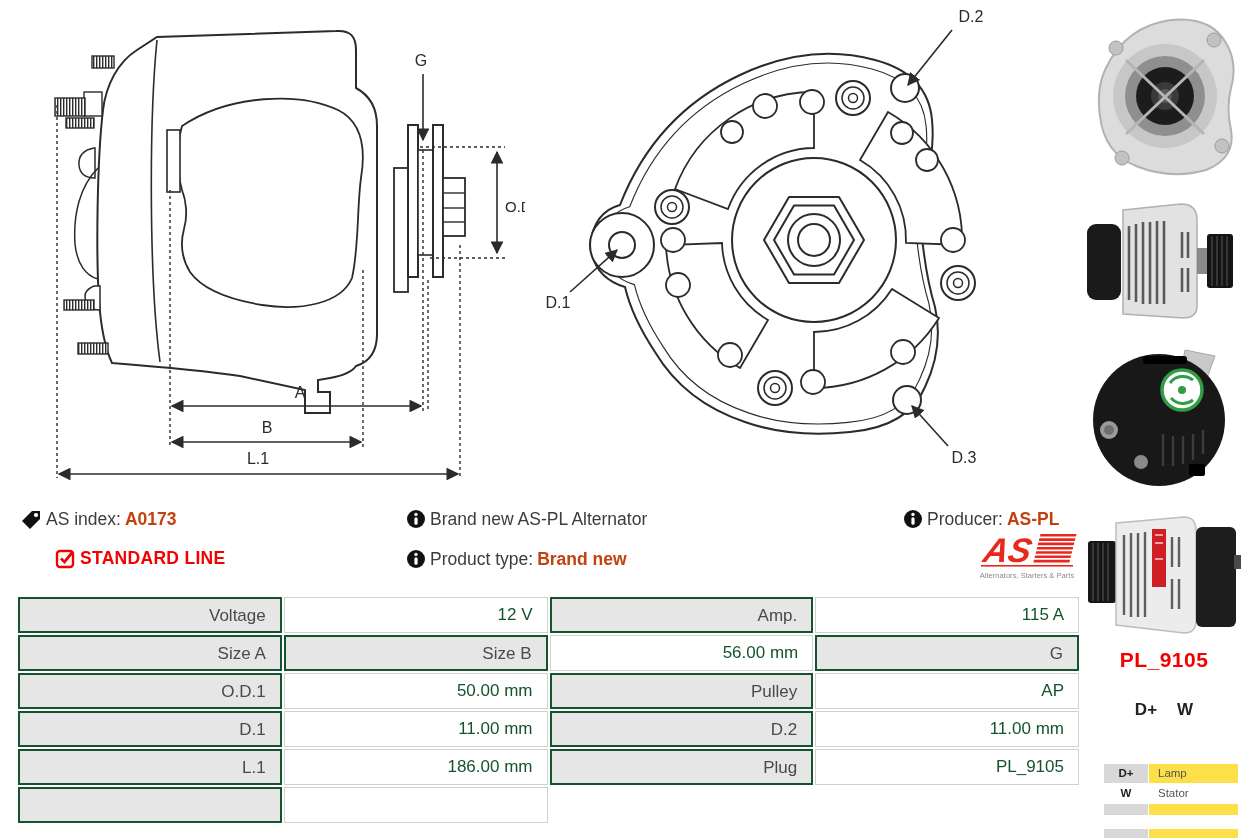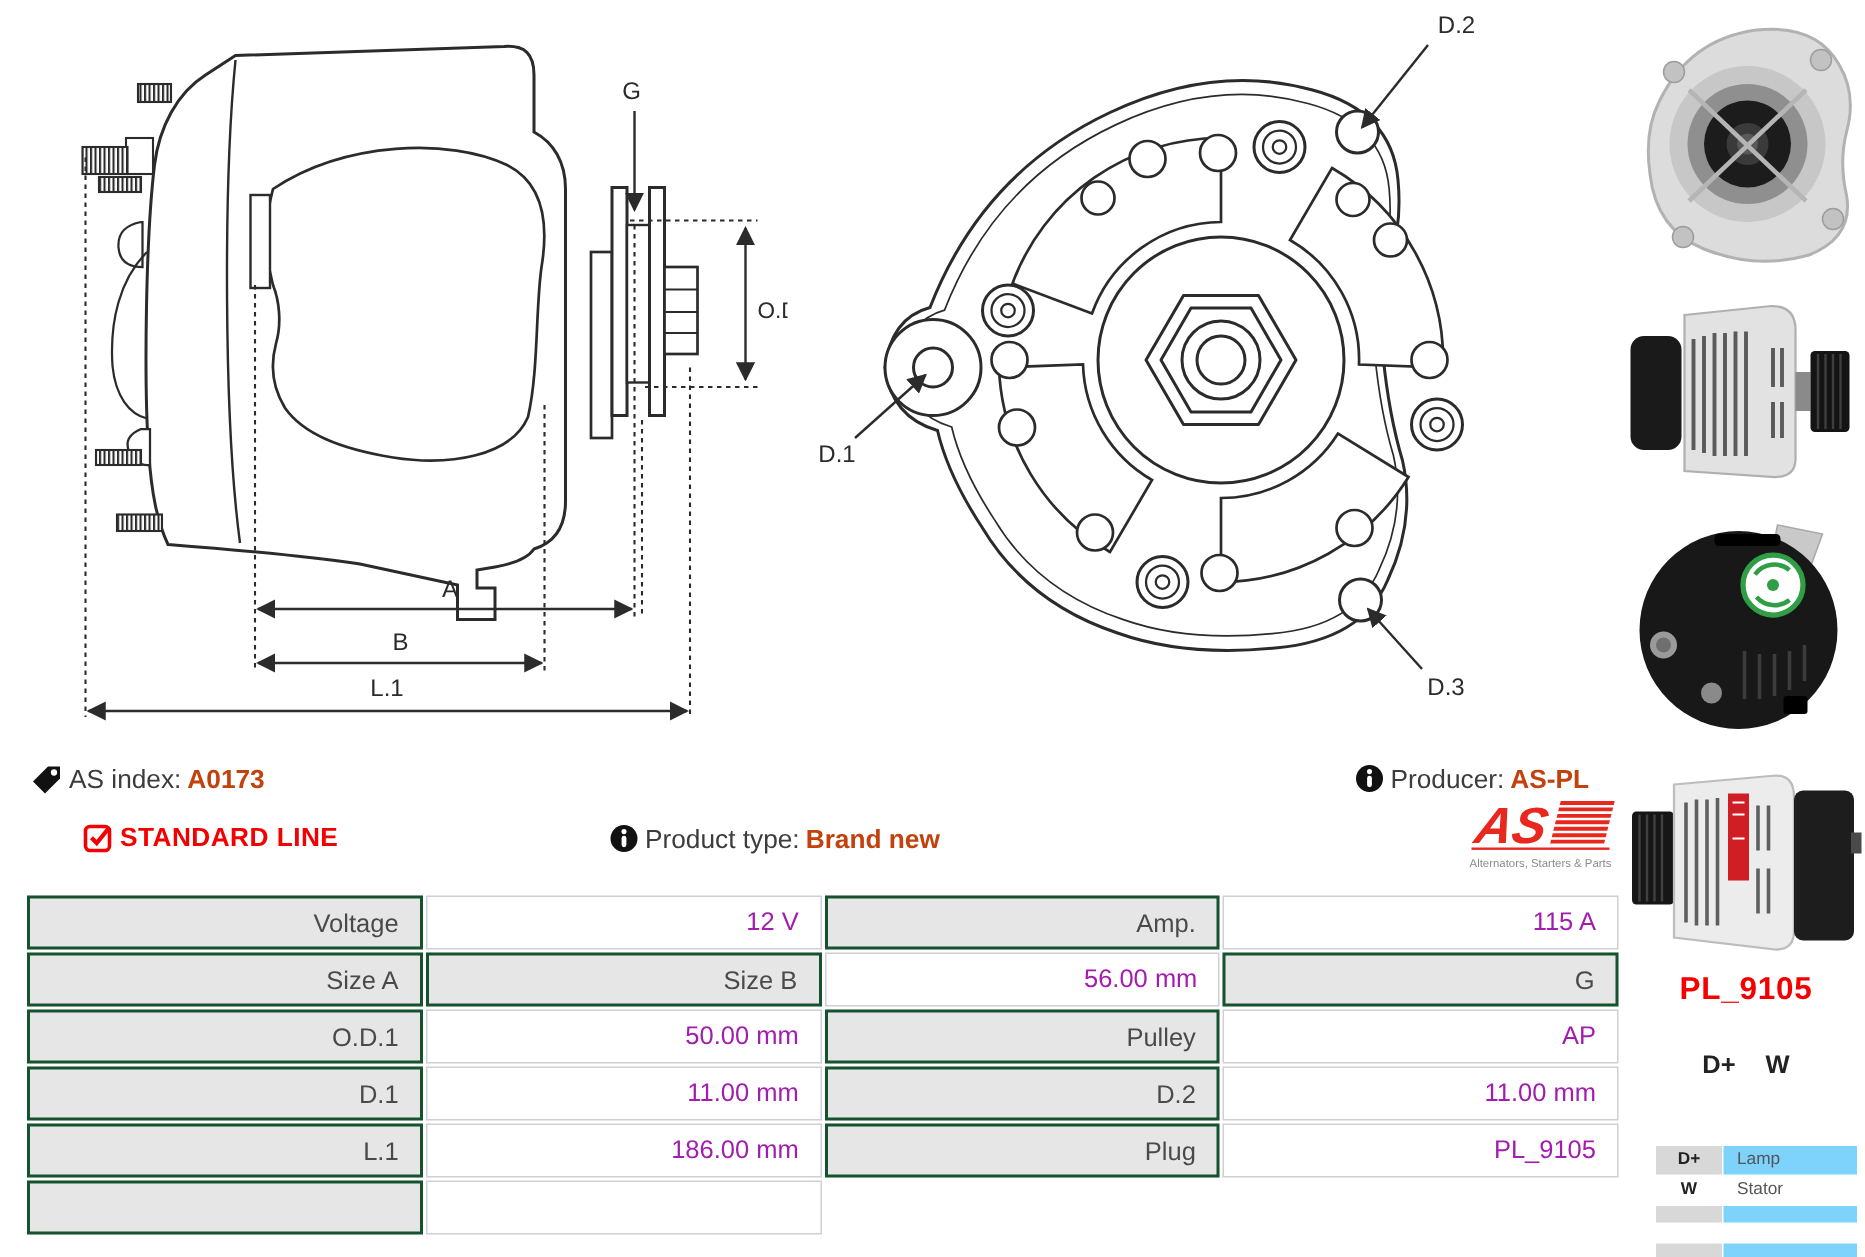--- a/index.html
+++ b/index.html
@@ -19,36 +19,36 @@
 
   
   .logo-wrap { position:absolute; left:975px; top:528px; width:104px; height:56px; }
 
   
   .spec-table { position:absolute; left:18px; top:597px; width:1061px;
     display:grid; grid-template-columns:repeat(4,1fr); gap:2px; }
   .spec-table .cell { height:36px; line-height:34px; font-size:17px;
     text-align:right; padding-right:14px; overflow:hidden; }
   .cell.c-label { background:#e6e6e6; border:2px solid #14532d; color:#4a4a4a; }
-  .cell.c-value { background:#ffffff; border:1px solid #d0d0d0; color:#a21caf; }
+  .cell.c-value { background:#ffffff; border:1px solid #d0d0d0; color:#14532d; }
 
   
   .plug-code { position:absolute; left:1085px; top:648px; width:158px;
     text-align:center; font-size:21px; font-weight:bold; color:#f40000; letter-spacing:.5px; }
   .plug-pins { position:absolute; left:1085px; top:700px; width:158px;
     display:flex; justify-content:center; gap:20px;
     font-size:17px; font-weight:bold; color:#222; }
   .pin-table { position:absolute; left:1104px; top:764px; width:134px;
     display:flex; flex-direction:column; gap:1px; font-size:11.5px; }
   .pin-row { display:flex; gap:1px; }
   .pin-row .pcell-l { width:44px; text-align:center; font-weight:bold; color:#222; }
   .pin-row .pcell-r { flex:1; padding-left:9px; color:#555; }
   .pr-tall .pcell-l,.pr-tall .pcell-r { height:19px; line-height:19px; }
   .pr-short .pcell-l,.pr-short .pcell-r { height:11px; }
-  .pr-gray .pcell-l { background:#d8d8d8; } .pr-gray .pcell-r { background:#7dd3fc; }
+  .pr-gray .pcell-l { background:#d8d8d8; } .pr-gray .pcell-r { background:#fde047; }
   .pr-white .pcell-l,.pr-white .pcell-r { background:#fff; }
   .pin-spacer { height:12px; }
 
   svg text { font-family:"Liberation Sans","DejaVu Sans",sans-serif; }
 </style>
 </head>
 <body>
 
 <div class="page">
 
@@ -304,20 +304,28 @@
   </div>
 
   <div class="info-line red-line" style="left:20px;top:548px">
     <svg width="21" height="21" viewBox="0 0 21 21">
       <rect x="2" y="3" width="16" height="16" rx="3" fill="none" stroke="#f40000" stroke-width="2.4"></rect>
       <path d="M6,10.5 L9.5,14 L18,3.5" fill="none" stroke="#f40000" stroke-width="2.8"></path>
     </svg>
     <span>STANDARD LINE</span>
   </div>
 
+  <div class="info-line" style="left:406px;top:509px">
+    <svg width="20" height="20" viewBox="0 0 20 20">
+      <circle cx="10" cy="10" r="9" fill="#111"></circle>
+      <circle cx="10" cy="5.4" r="1.7" fill="#fff"></circle>
+      <rect x="8.4" y="8.2" width="3.2" height="7.6" rx="1.6" fill="#fff"></rect>
+    </svg>
+    <span>Brand new AS-PL Alternator</span>
+  </div>
 
   <div class="info-line" style="left:406px;top:549px">
     <svg width="20" height="20" viewBox="0 0 20 20">
       <circle cx="10" cy="10" r="9" fill="#111"></circle>
       <circle cx="10" cy="5.4" r="1.7" fill="#fff"></circle>
       <rect x="8.4" y="8.2" width="3.2" height="7.6" rx="1.6" fill="#fff"></rect>
     </svg>
     <span>Product type:</span>
     <b>Brand new</b>
   </div>

